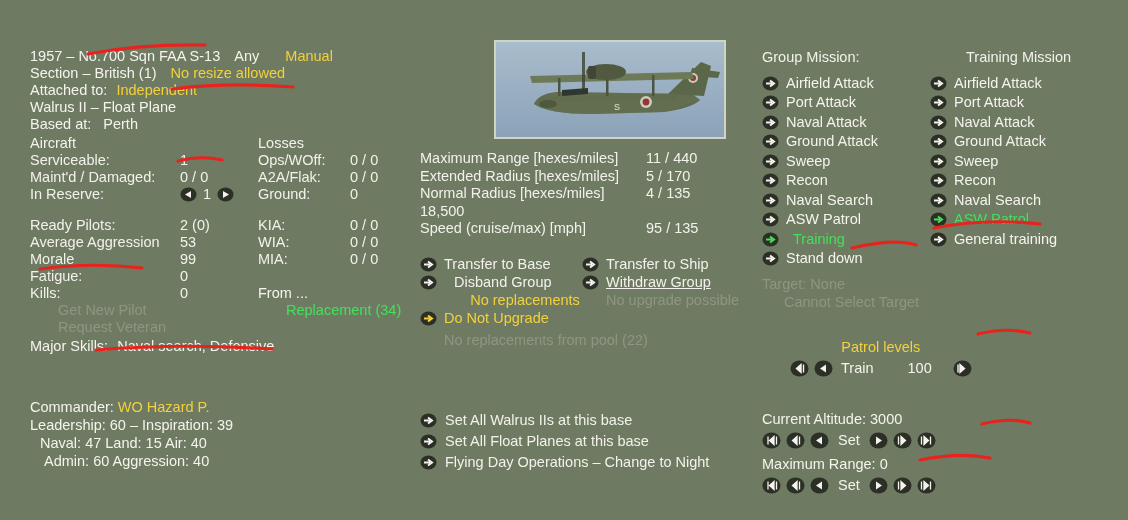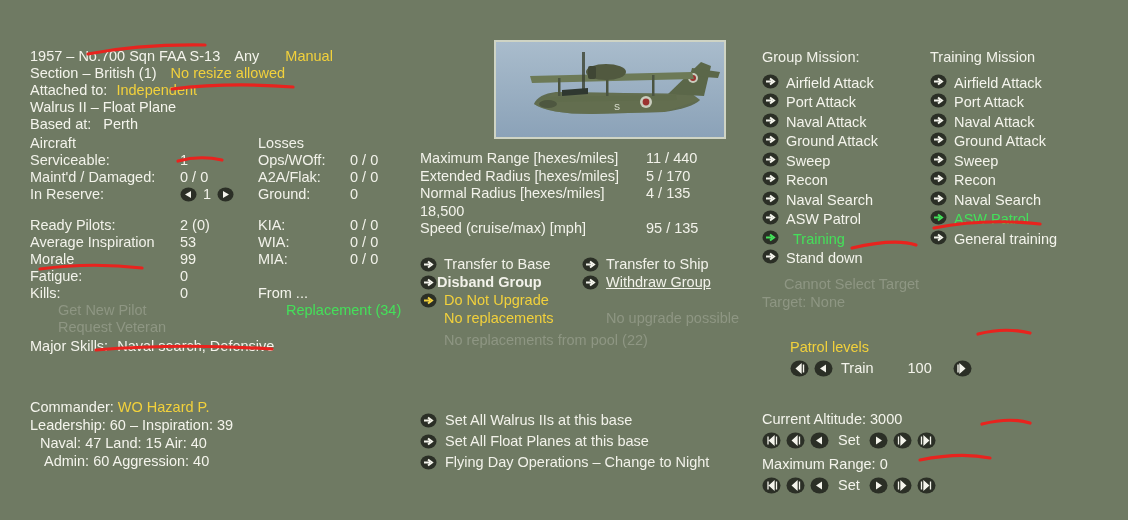--- a/index.html
+++ b/index.html
@@ -8,21 +8,21 @@
     background:#6f7a63;
     font-family:"Liberation Sans", sans-serif;
     font-size:14.5px;
     color:#f2f2ea;
     overflow:hidden;
     position:relative;
   }
   .panel{position:absolute;}
   .row{display:flex;align-items:baseline;}
   .white{color:#f4f4ec;}
-  .yellow{color:#f2d13c;}
+  .yellow{color:#f2d13c;text-align:center;}
   .green{color:#44e05a;}
   .grey{color:#8e9683;}
   .scribble{position:absolute;pointer-events:none;}
   .scribble svg{display:block;}
 
   
   #left{left:30px;top:48px;line-height:17px;}
   #left .line{white-space:nowrap;}
   .arrowbtn{
     display:inline-block;width:17px;height:15px;vertical-align:-3px;
@@ -57,24 +57,24 @@
 
   
   #cmd{left:30px;top:398px;line-height:18px;}
 
   
   #setall{left:420px;top:410px;line-height:21px;}
   #setall .r{display:flex;align-items:center;white-space:nowrap;}
 
   
   #missions{left:762px;top:48px;line-height:19.5px;}
-  #missions .hdr{display:flex;margin-bottom:6px;}
+  #missions .hdr{display:flex;margin-bottom:6px;gap:36px;}
   #missions .hdr .h1{width:168px;}
   #missions .r{display:flex;white-space:nowrap;align-items:center;}
-  #missions .mcol{width:168px;display:flex;}
+  #missions .mcol{width:168px;display:flex;align-items:center;}
 
   #target{left:762px;top:275px;line-height:18px;}
   #patrol{left:790px;top:338px;line-height:19px;}
   #alt{left:762px;top:410px;line-height:19px;}
   #rng{left:762px;top:455px;line-height:19px;}
 
   .btnrow{display:flex;align-items:center;gap:5px;margin-top:2px;}
   .sqbtn{width:19px;height:17px;display:inline-block;}
   .sqbtn svg{display:block;}
   .setlbl{margin:0 4px;}
@@ -143,21 +143,21 @@
   </div>
 
   <div class="stat-tbl" style="margin-top:14px;">
     <div class="r">
       <span class="c1">Ready Pilots:</span>
       <span class="c2">2 (0)</span>
       <span class="c3">KIA:</span>
       <span class="c4">0 / 0</span>
     </div>
     <div class="r">
-      <span class="c1">Average Inspiration</span>
+      <span class="c1">Average Aggression</span>
       <span class="c2">53</span>
       <span class="c3">WIA:</span>
       <span class="c4">0 / 0</span>
     </div>
     <div class="r">
       <span class="c1">Morale</span>
       <span class="c2">99</span>
       <span class="c3">MIA:</span>
       <span class="c4">0 / 0</span>
     </div>
@@ -272,46 +272,46 @@
     </span>
   </div>
   <div class="r">
     <span class="col1" style="display:flex;align-items:center;">
       <span class="arrowbtn">
         <svg viewBox="0 0 17 15">
             <ellipse cx="8.5" cy="7.5" rx="8" ry="7" fill="#2b2f26"></ellipse>
             <path d="M4 7.5 L10 7.5 M8 4.5 L12 7.5 L8 10.5" stroke="#f4f4ec" stroke-width="2" fill="none"></path>
           </svg>
       </span>
-      <span style="margin-left:0;font-weight:bold;">Disband Group</span>
+      <span style="margin-left:17px;">Disband Group</span>
     </span>
     <span style="display:flex;align-items:center;">
       <span class="arrowbtn">
         <svg viewBox="0 0 17 15">
             <ellipse cx="8.5" cy="7.5" rx="8" ry="7" fill="#2b2f26"></ellipse>
             <path d="M4 7.5 L10 7.5 M8 4.5 L12 7.5 L8 10.5" stroke="#f4f4ec" stroke-width="2" fill="none"></path>
           </svg>
       </span>
       <span style="margin-left:7px;text-decoration:underline;">Withdraw Group</span>
-    </span>
-  </div>
-  <div class="r">
-    <span class="col1" style="display:flex;align-items:center;">
-      <span class="arrowbtn">
-        <svg viewBox="0 0 17 15">
-            <ellipse cx="8.5" cy="7.5" rx="8" ry="7" fill="#2b2f26"></ellipse>
-            <path d="M4 7.5 L10 7.5 M8 4.5 L12 7.5 L8 10.5" stroke="#f2d13c" stroke-width="2" fill="none"></path>
-          </svg>
-      </span>
-      <span class="yellow" style="margin-left:7px;">Do Not Upgrade</span>
     </span>
   </div>
   <div class="r">
     <span class="col1 yellow" style="padding-left:24px;">No replacements</span>
     <span class="grey">No upgrade possible</span>
+  </div>
+  <div class="r">
+    <span class="col1" style="display:flex;align-items:center;">
+      <span class="arrowbtn">
+        <svg viewBox="0 0 17 15">
+            <ellipse cx="8.5" cy="7.5" rx="8" ry="7" fill="#2b2f26"></ellipse>
+            <path d="M4 7.5 L10 7.5 M8 4.5 L12 7.5 L8 10.5" stroke="#f2d13c" stroke-width="2" fill="none"></path>
+          </svg>
+      </span>
+      <span class="yellow" style="margin-left:7px;">Do Not Upgrade</span>
+    </span>
   </div>
   <div class="r" style="margin-top:4px;">
     <span class="grey" style="padding-left:24px;">No replacements from pool (22)</span>
   </div>
 </div>
 
 <div class="panel" id="cmd">
   <div class="row">
     <span class="white">Commander:</span>
     <span class="yellow" style="margin-left:4px;">WO Hazard P.</span>
@@ -553,22 +553,22 @@
             <ellipse cx="8.5" cy="7.5" rx="8" ry="7" fill="#2b2f26"></ellipse>
             <path d="M4 7.5 L10 7.5 M8 4.5 L12 7.5 L8 10.5" stroke="#f4f4ec" stroke-width="2" fill="none"></path>
           </svg>
         </span>
       <span class="lbl white" style="margin-left:7px;">Stand down</span>
     </span>
   </div>
 </div>
 
 <div class="panel" id="target">
+  <div class="grey">Target: None</div>
   <div class="grey" style="padding-left:22px;">Cannot Select Target</div>
-  <div class="grey">Target: None</div>
 </div>
 
 <div class="panel" id="patrol">
   <div class="yellow">Patrol levels</div>
   <div class="btnrow">
     <span class="sqbtn">
       <svg viewBox="0 0 19 17">
           <ellipse cx="9.5" cy="8.5" rx="9" ry="8" fill="#2b2f26"></ellipse>
           <path d="M11 4.5 L6.5 8.5 L11 12.5 Z M13.5 4.5 L13.5 12.5" fill="#f4f4ec" stroke="#f4f4ec" stroke-width="1.4"></path>
         </svg>

